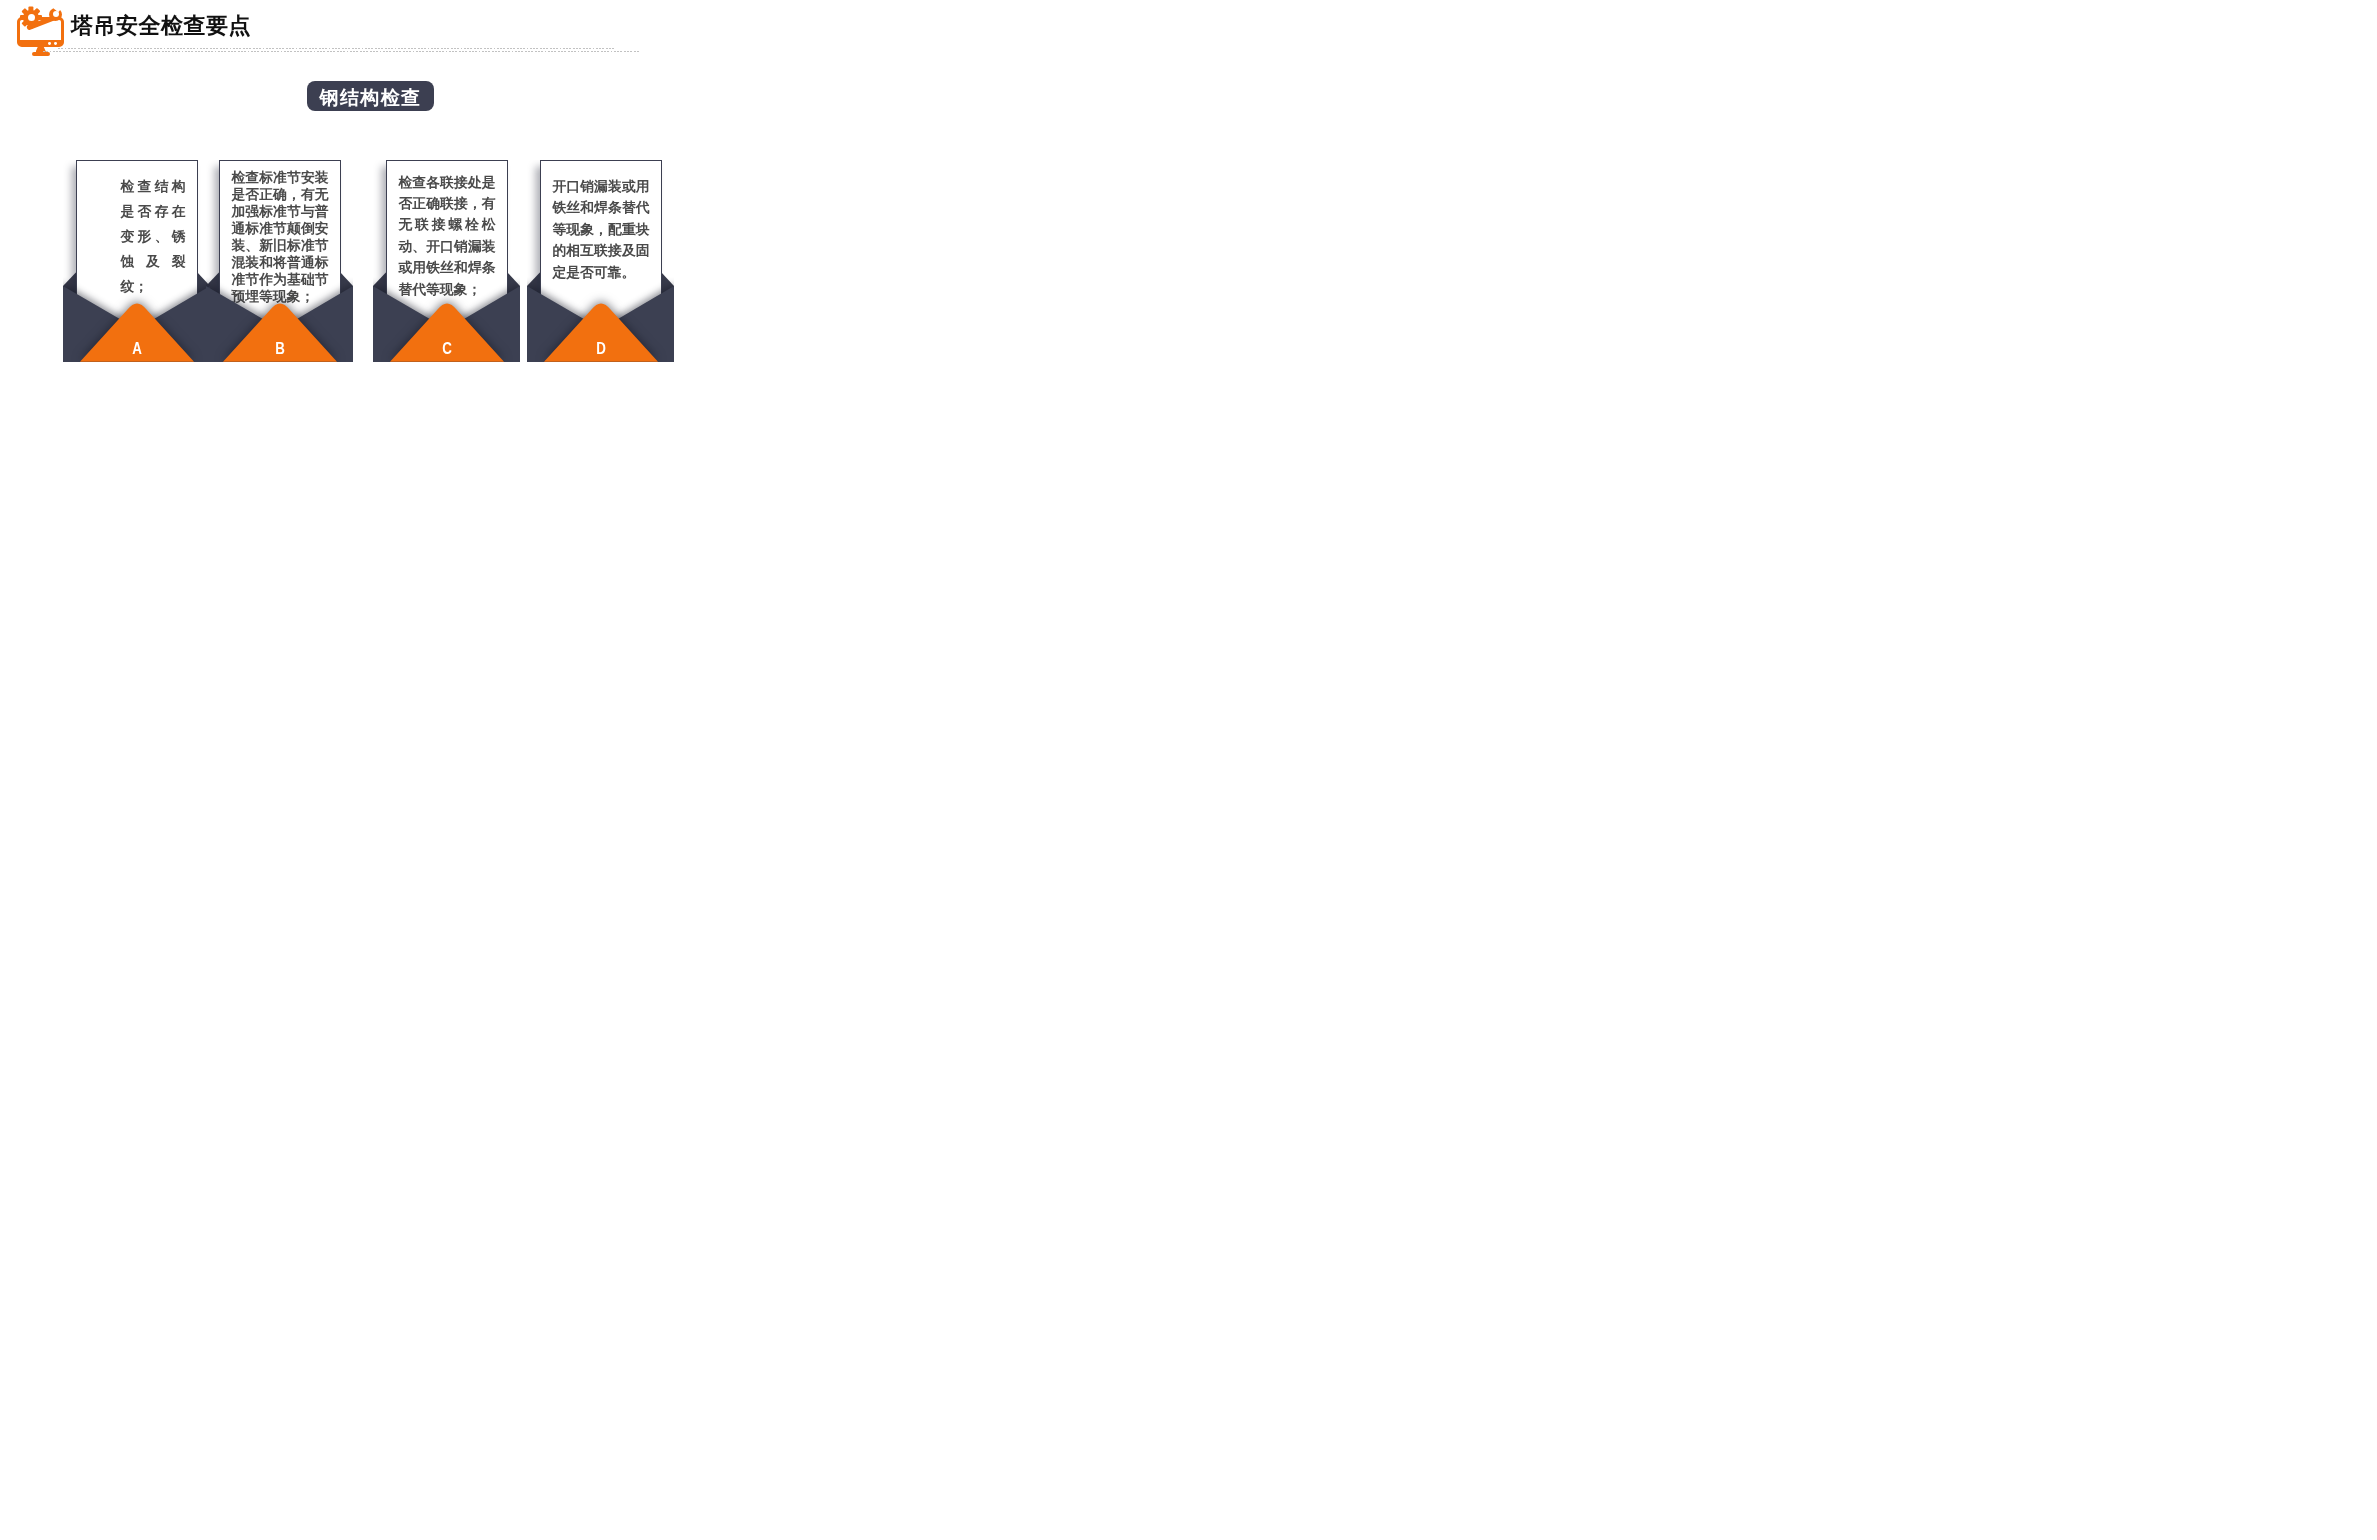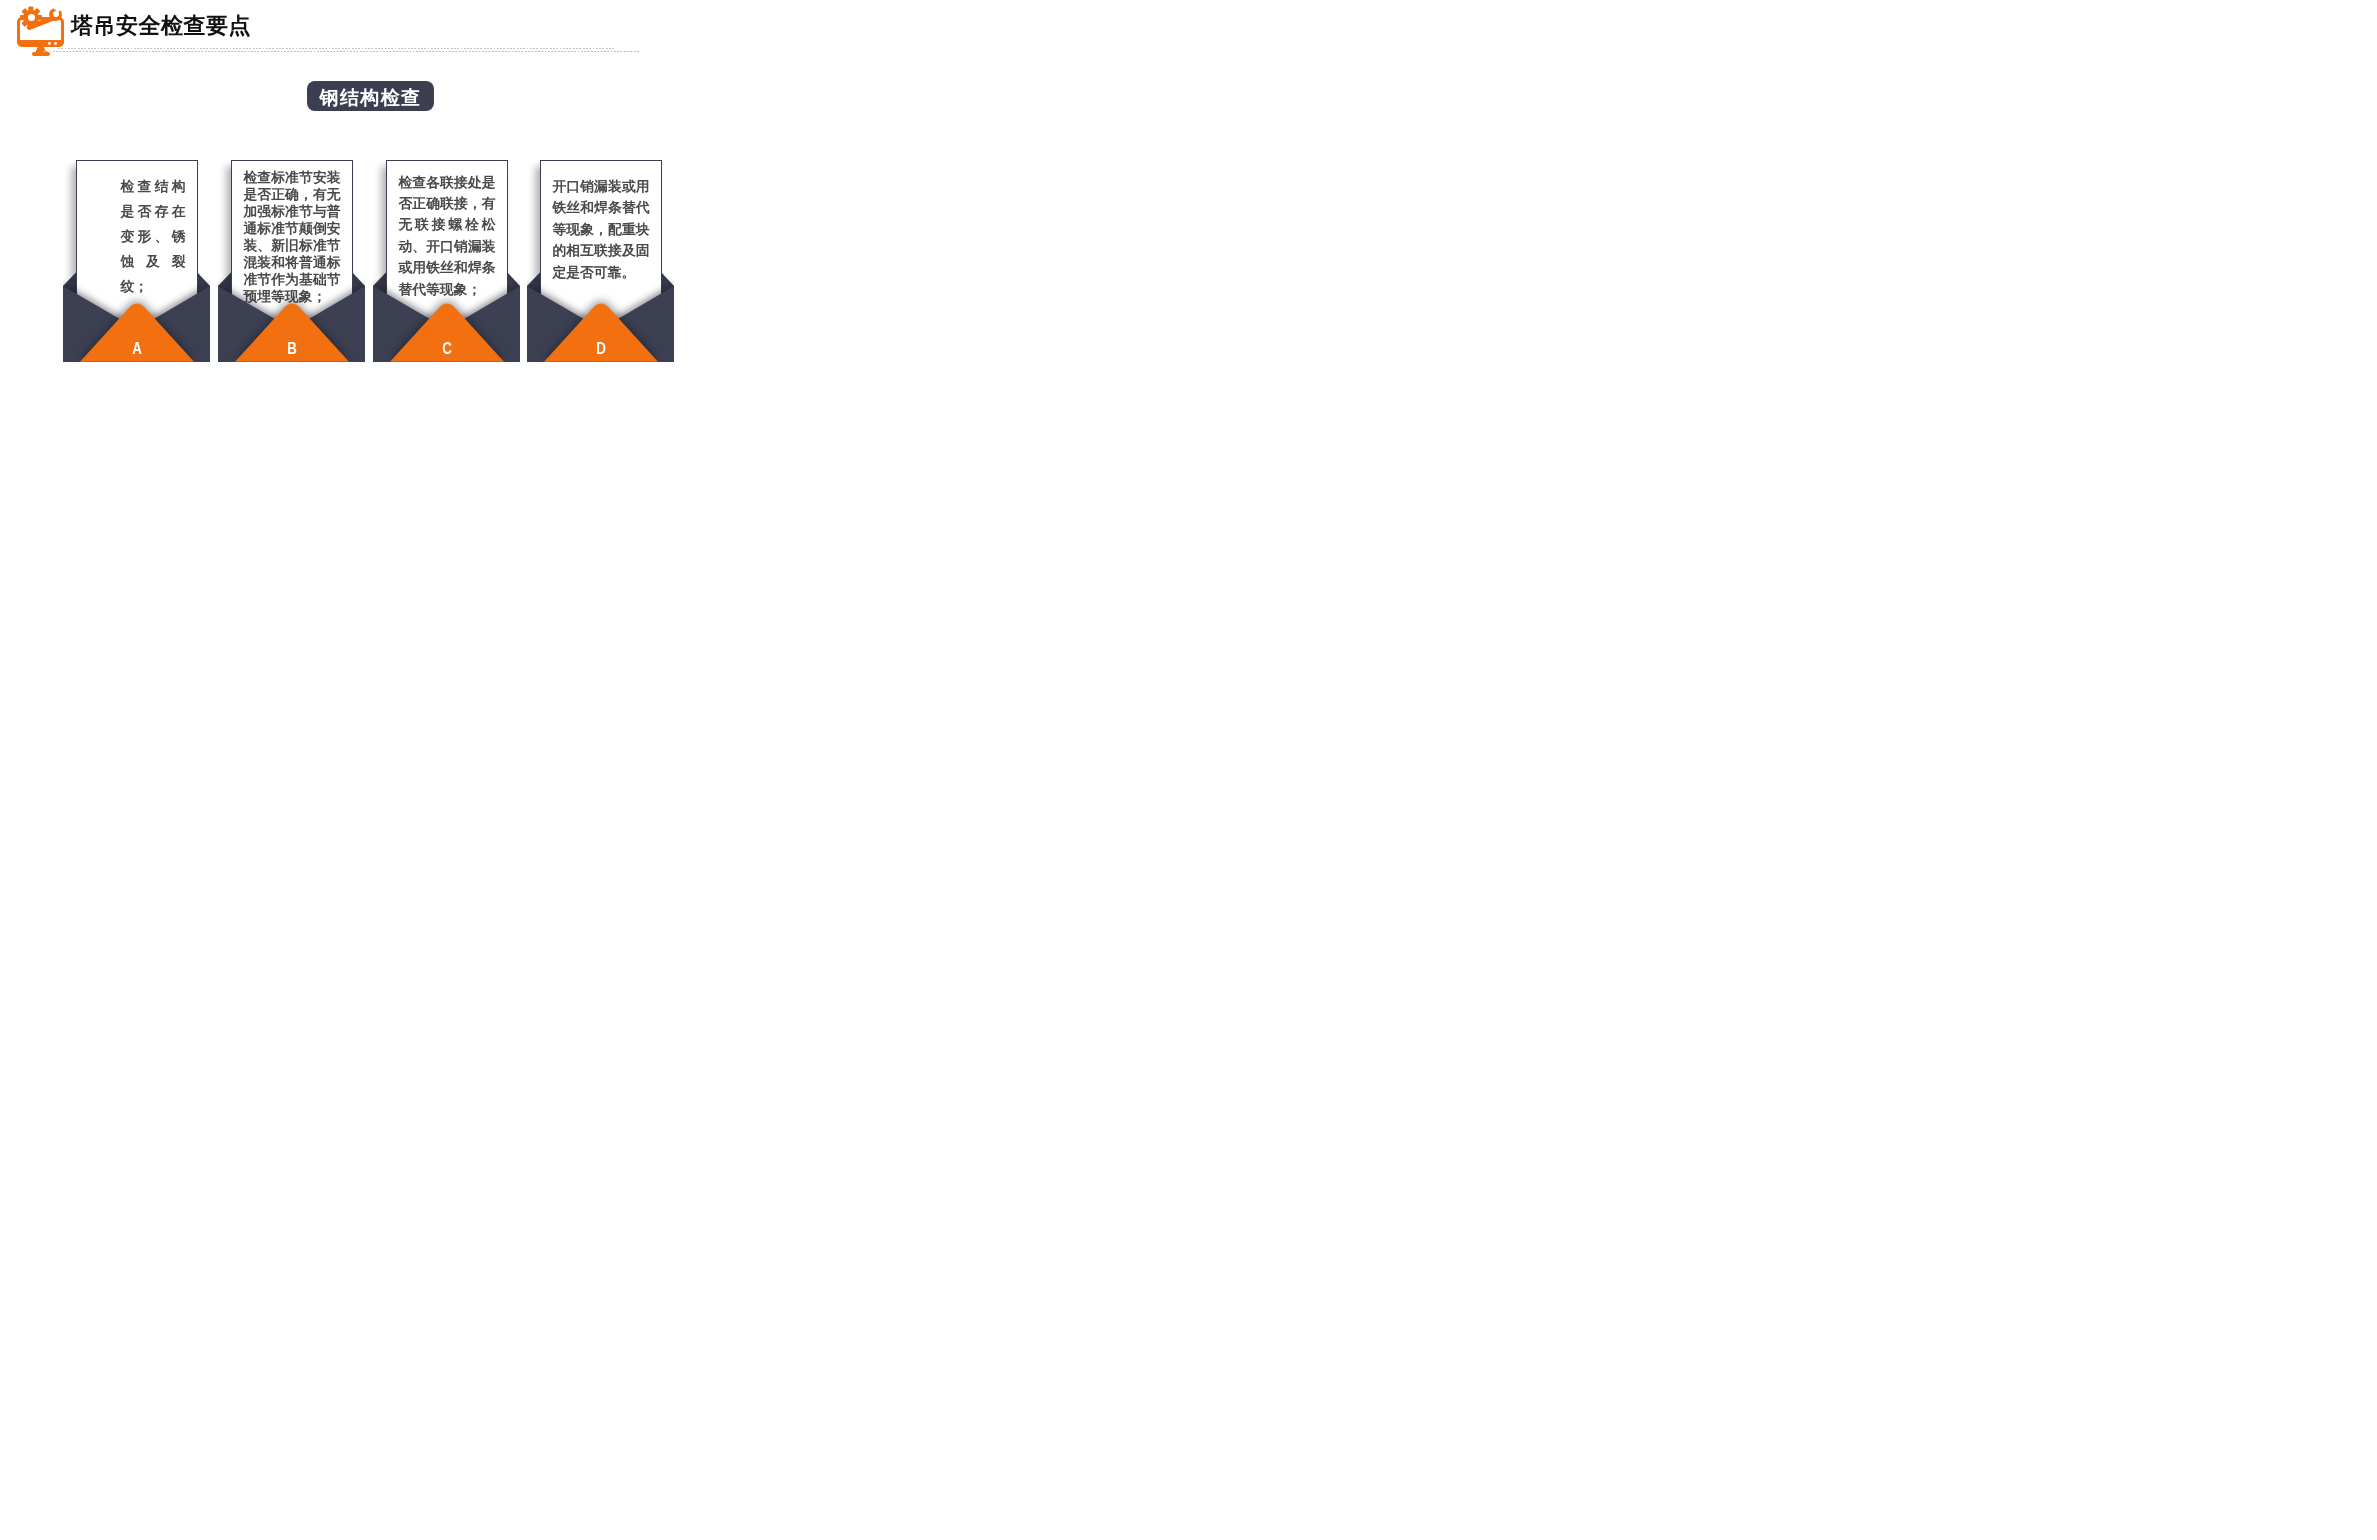--- a/index.html
+++ b/index.html
@@ -42,21 +42,21 @@
   .dash-row.r1 { left:58px; top:48px; width:558px; }
   .dash-row.r2 { left:43px;  top:51px; width:597px; }
 
   
   .badge { position:absolute; left:307px; top:81px; width:127px; height:30px;
     background:#3C3F51; border-radius:8px; display:flex; align-items:flex-end; justify-content:center; }
   .badge span { color:#fff; font-size:19px; font-weight:bold; letter-spacing:1.4px; }
 
   
   .card { position:absolute; top:160px; width:147px; height:202px; overflow:hidden; }
-  .card.c1 { left:63px; } .card.c2 { left:218px; } .card.c3 { left:373px; } .card.c4 { left:527px; }
+  .card.c1 { left:63px; } .card.c2 { left:206px; } .card.c3 { left:373px; } .card.c4 { left:527px; }
 
   .env-back { position:absolute; inset:0; background:#383B4B; z-index:1;
     clip-path:polygon(0px 126px,13.3px 112px,134px 112px,147px 126px,147px 202px,0px 202px); }
 
   .paper { position:absolute; left:13px; top:0; width:122px; height:180px; z-index:2;
     background:#ffffff; border:1px solid #3C3F51;
     box-shadow:-4.8px 5.7px 7.6px rgba(30,32,48,.35); }
   .paper-text { padding:11.4px; padding-top:12.4px; font-size:13.8px; font-weight:bold;
     color:#4A4A4A; line-height:21.4px; text-align:justify; }
   .card.c1 .paper-text { padding-top:13.3px; line-height:25px;margin-left:32px; }

